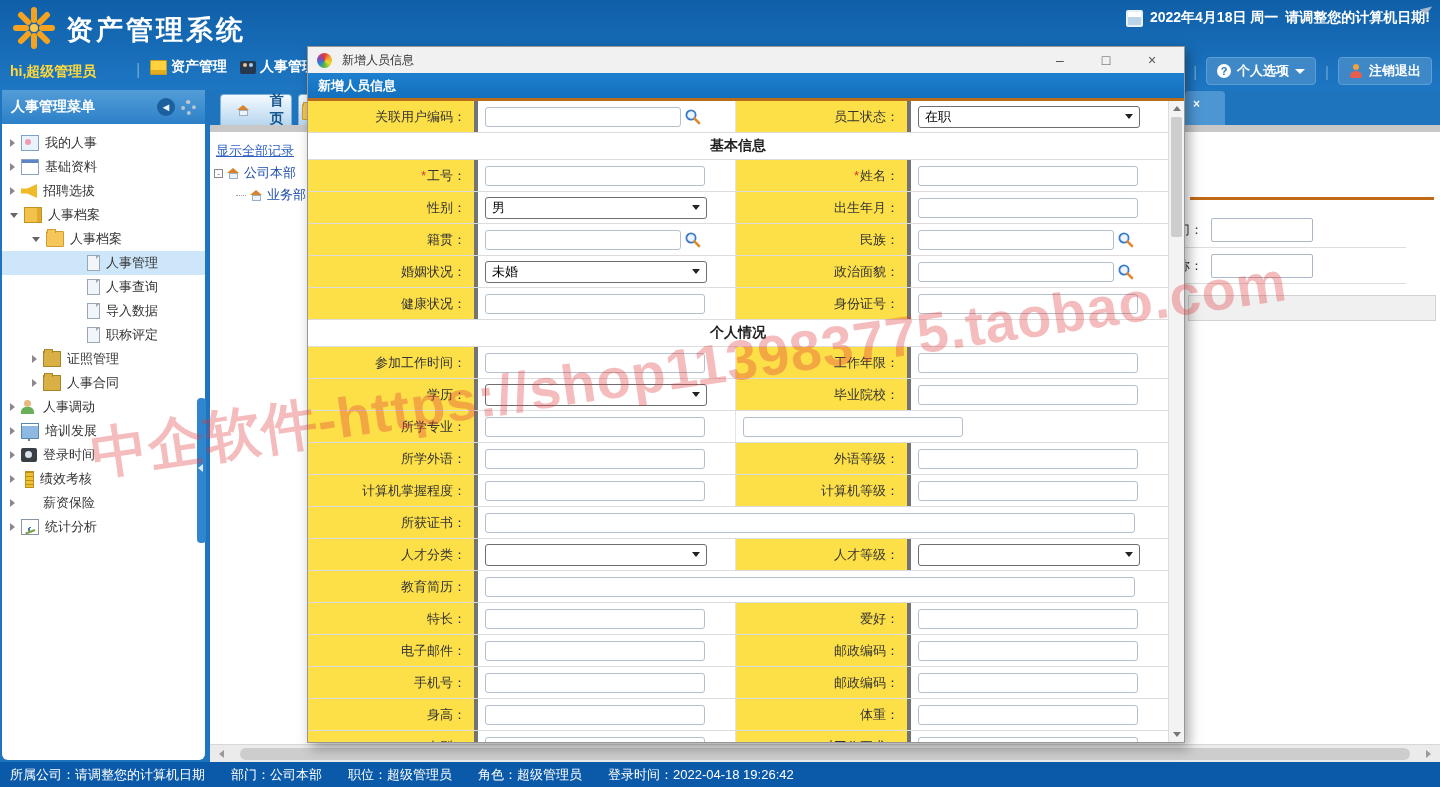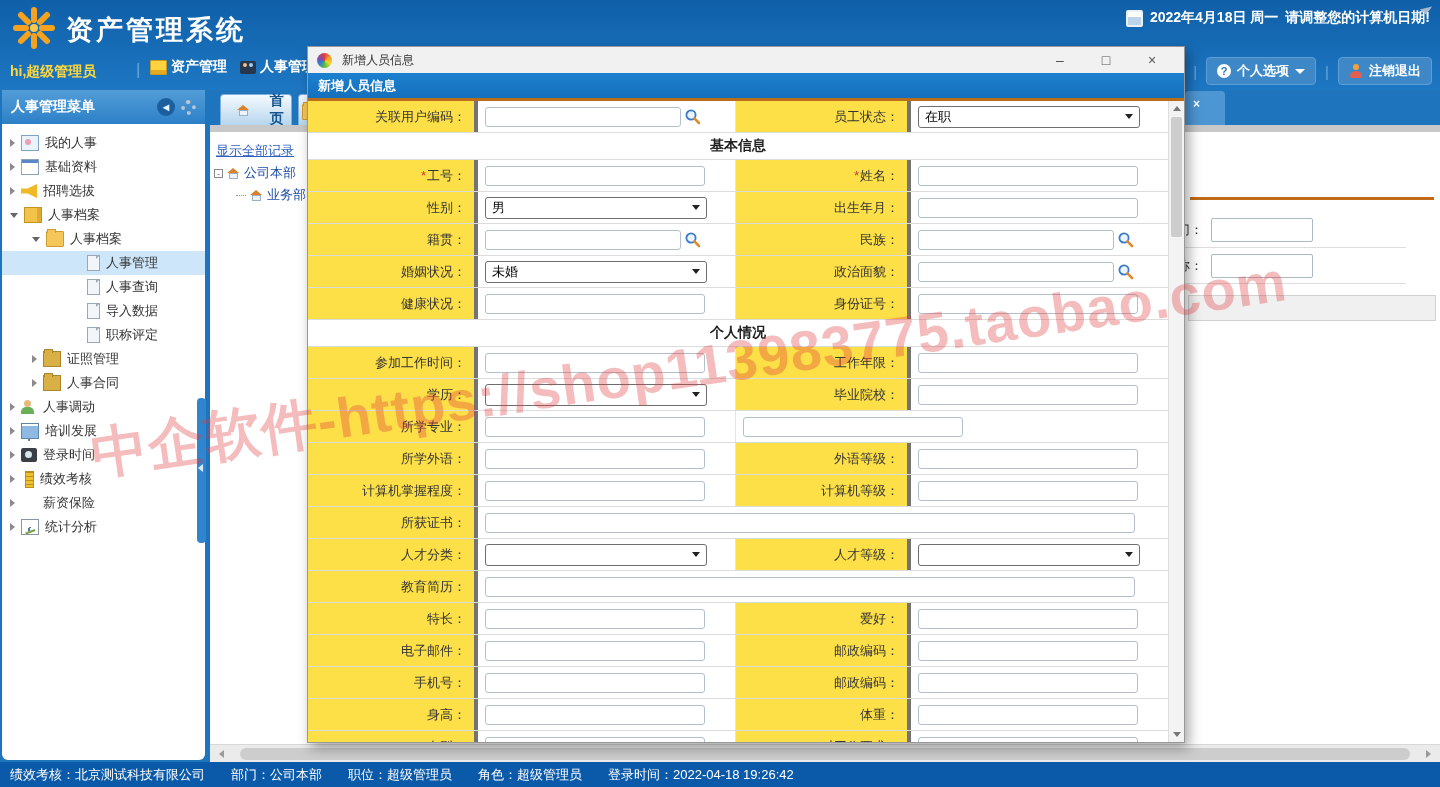--- a/index.html
+++ b/index.html
@@ -383,21 +383,21 @@
     </div>
   </div>
 
   <div class="hscroll">
     <span class="ha left"></span>
     <div class="hthumb"></div>
     <span class="ha right"></span>
   </div>
 
   <div class="statusbar" id="statusbar">
-      <span>绩效考核：北京测试科技有限公司</span>
+      <span>所属公司：请调整您的计算机日期</span>
       <span>部门：公司本部</span>
       <span>职位：超级管理员</span>
       <span>角色：超级管理员</span>
       <span>登录时间：2022-04-18 19:26:42</span>
     </div>
 
   <div class="modal">
     <div class="m-title">
       <span class="pinwheel"></span>
       <span>新增人员信息</span>

